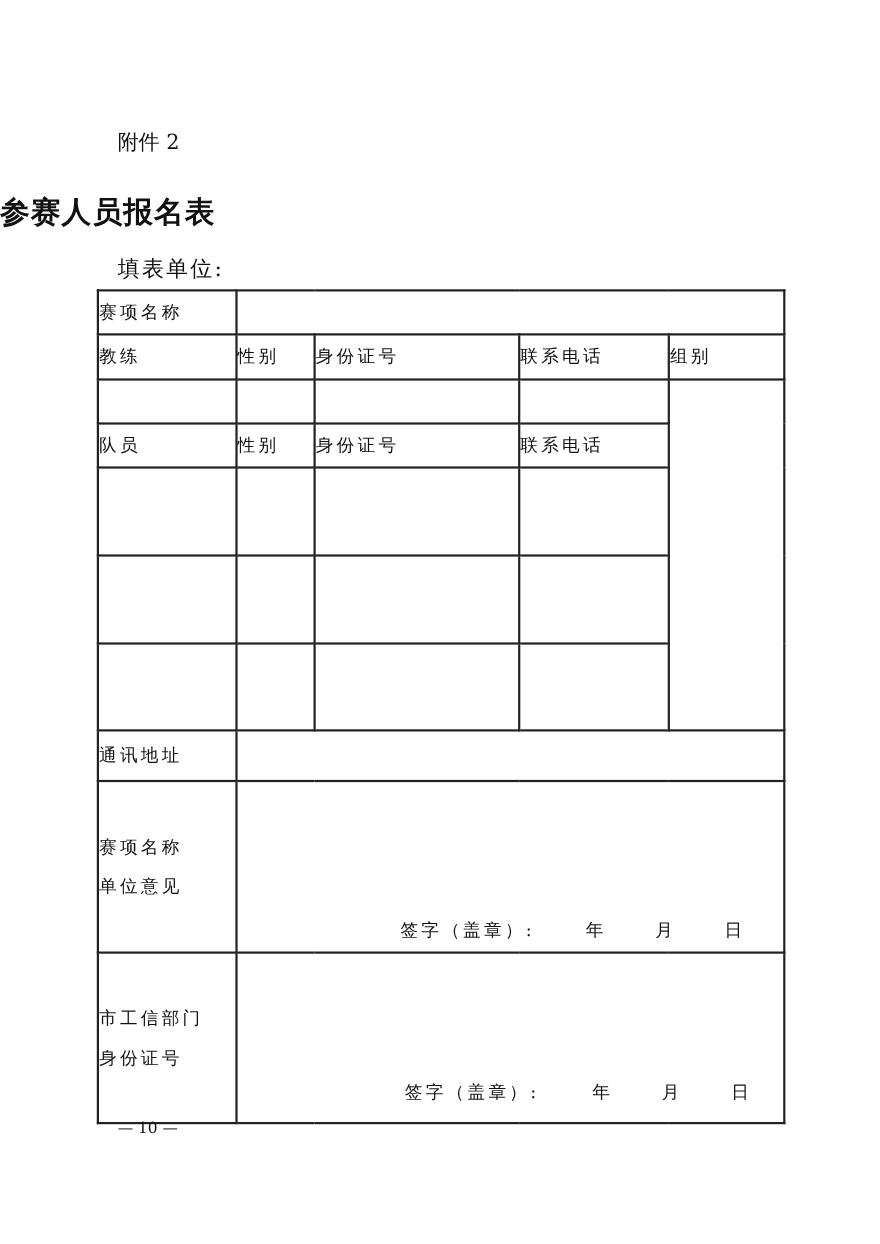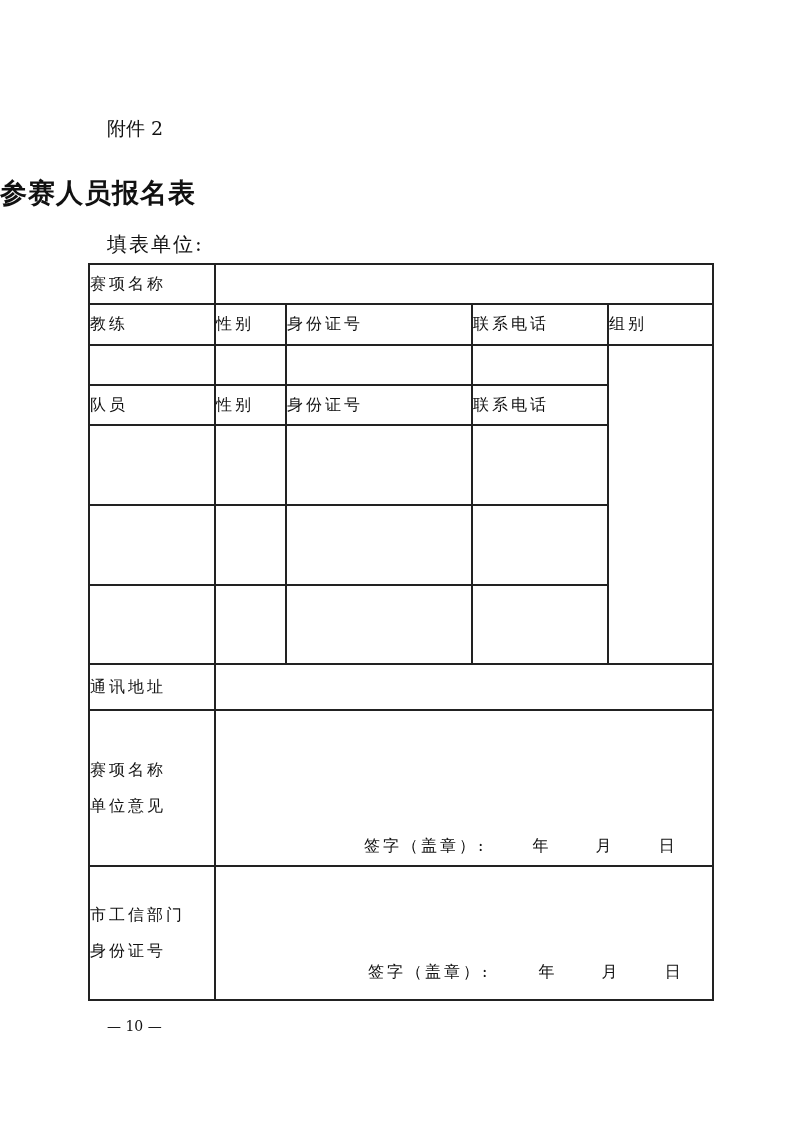--- a/index.html
+++ b/index.html
@@ -89,21 +89,21 @@
     </td>
     <td colspan="4" class="sigcell">
       <div class="sig" style="left:148px; bottom:8px;">
         <span>签字（盖章）:</span>
         <span style="margin-left:38px">年</span>
         <span style="margin-left:36px">月</span>
         <span style="margin-left:36px">日</span>
       </div>
     </td>
   </tr>
-  <tr style="height:134px">
+  <tr style="height:155px">
     <td class="twoline">
       <div>市工信部门</div>
       <div>身份证号</div>
     </td>
     <td colspan="4" class="sigcell">
       <div class="sig" style="left:152px; bottom:16px;">
         <span>签字（盖章）:</span>
         <span style="margin-left:40px">年</span>
         <span style="margin-left:36px">月</span>
         <span style="margin-left:36px">日</span>

